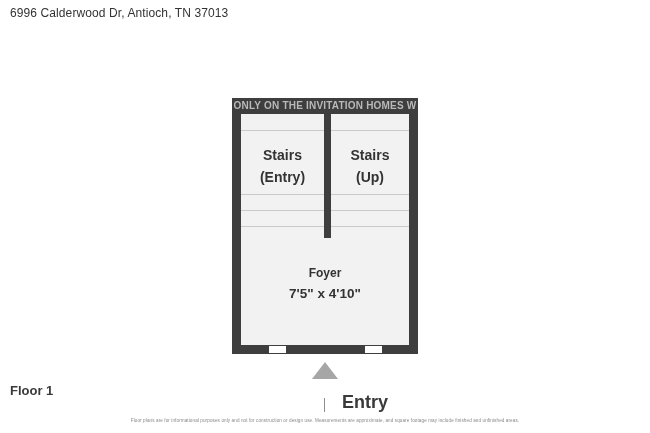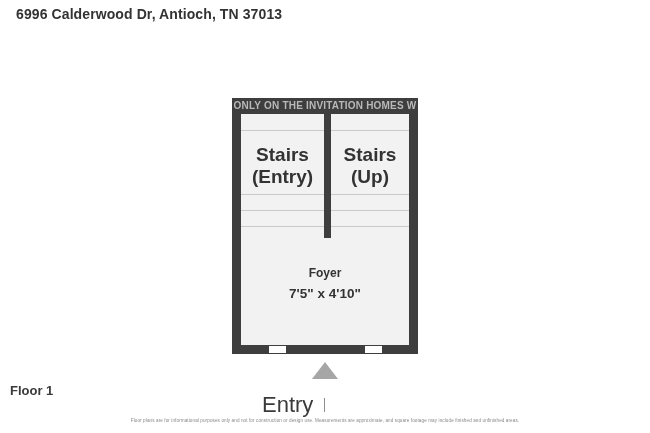--- a/index.html
+++ b/index.html
@@ -13,25 +13,24 @@
     font-family: "Liberation Sans", sans-serif;
     color: #3a3a3a;
     position: relative;
     overflow: hidden;
   }
 
   #address-title {
     position: absolute;
     left: 10px;
     top: 6px;
-    font-size: 14px;
-    font-weight: bold;
+    font-size: 12px;
+    font-weight: normal;
     color: #333333;
     letter-spacing: 0.1px;
-    margin-left: 6px;
   }
 
   #floorplan {
     position: absolute;
     left: 0;
     top: 0;
     width: 650px;
     height: 433px;
     margin-top: 40px;
   }
@@ -102,21 +101,21 @@
   .room-label {
     position: absolute;
     left: 0;
     right: 0;
     text-align: center;
     color: #333333;
   }
   .stairs-down .room-label,
   .stairs-up .room-label {
     top: 28px;
-    font-size: 19px;
+    font-size: 14px;
     font-weight: bold;
     line-height: 22px;
     background: #f2f2f2;
     padding: 2px 0;
   }
   .foyer .room-label {
     top: 28px;
   }
   .foyer .room-name {
     font-size: 12px;
@@ -151,23 +150,23 @@
     height: 0;
     border-left: 13px solid transparent;
     border-right: 13px solid transparent;
     border-bottom: 17px solid #a6a6a6;
   }
   .entry-label {
     position: absolute;
     left: 262px;
     top: 352px;
     width: 126px;
-    text-align: left;
-    font-size: 22px;
-    font-weight: normal;
+    text-align: right;
+    font-size: 18px;
+    font-weight: bold;
     color: #3a3a3a;
   }
   .entry-tick {
     position: absolute;
     left: 324px;
     top: 358px;
     width: 1px;
     height: 14px;
     background: #8e8e8e;
   }

